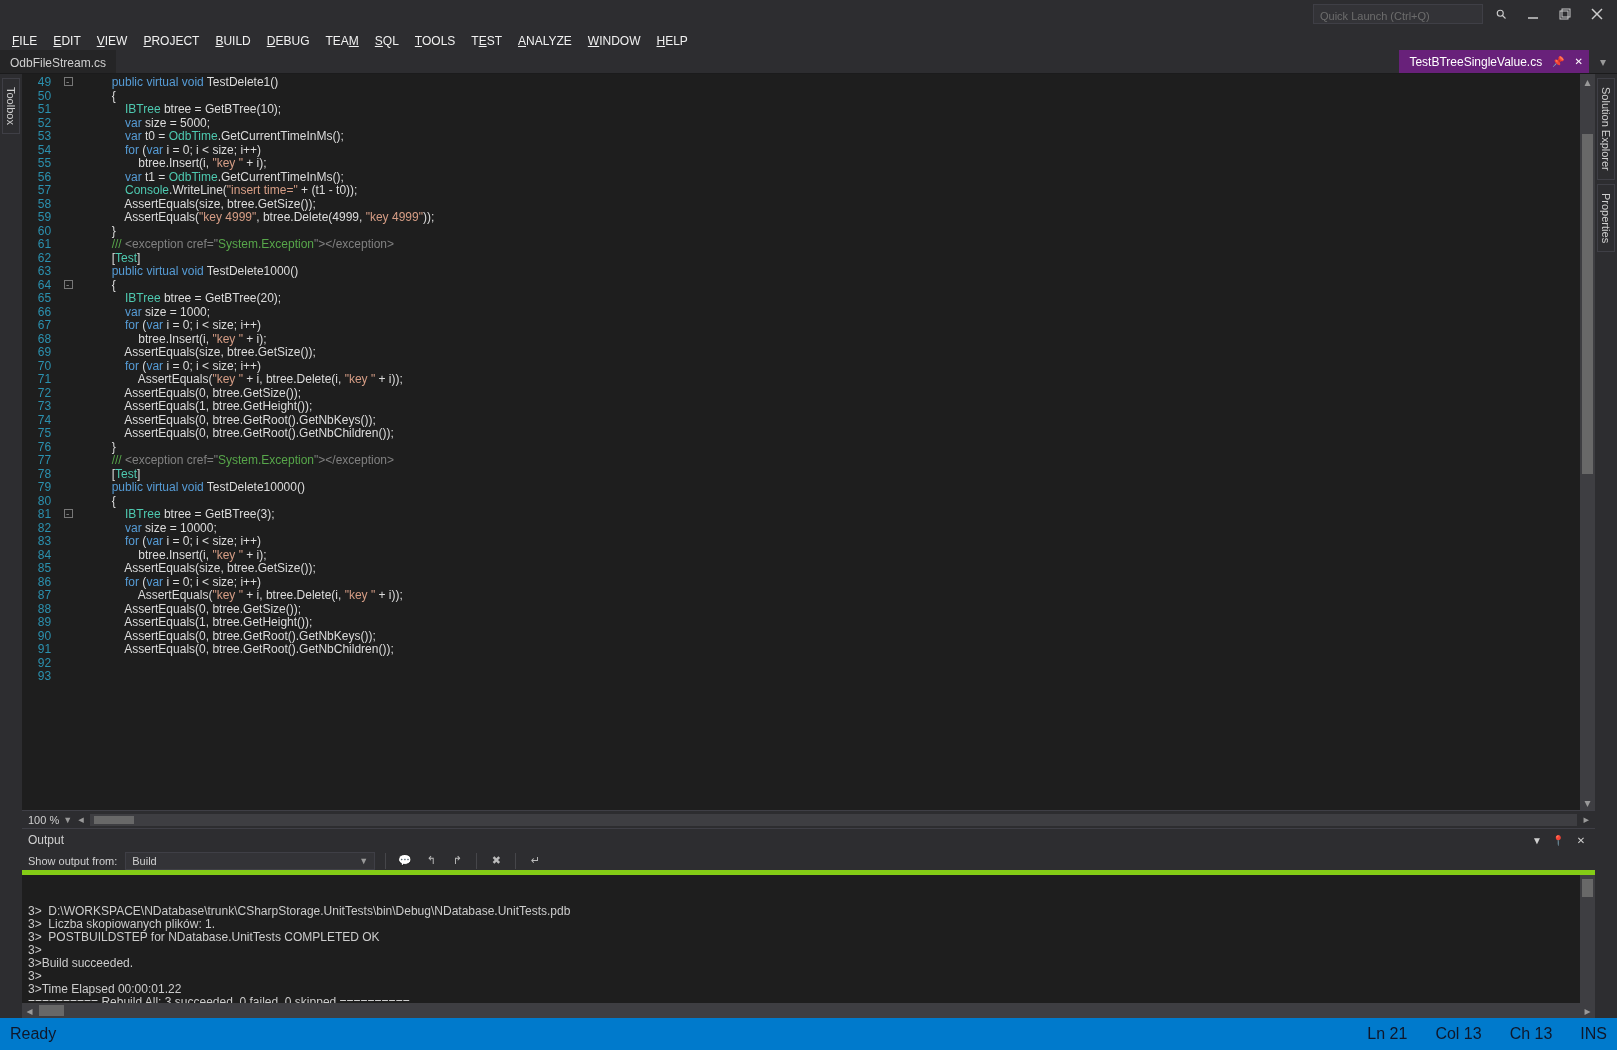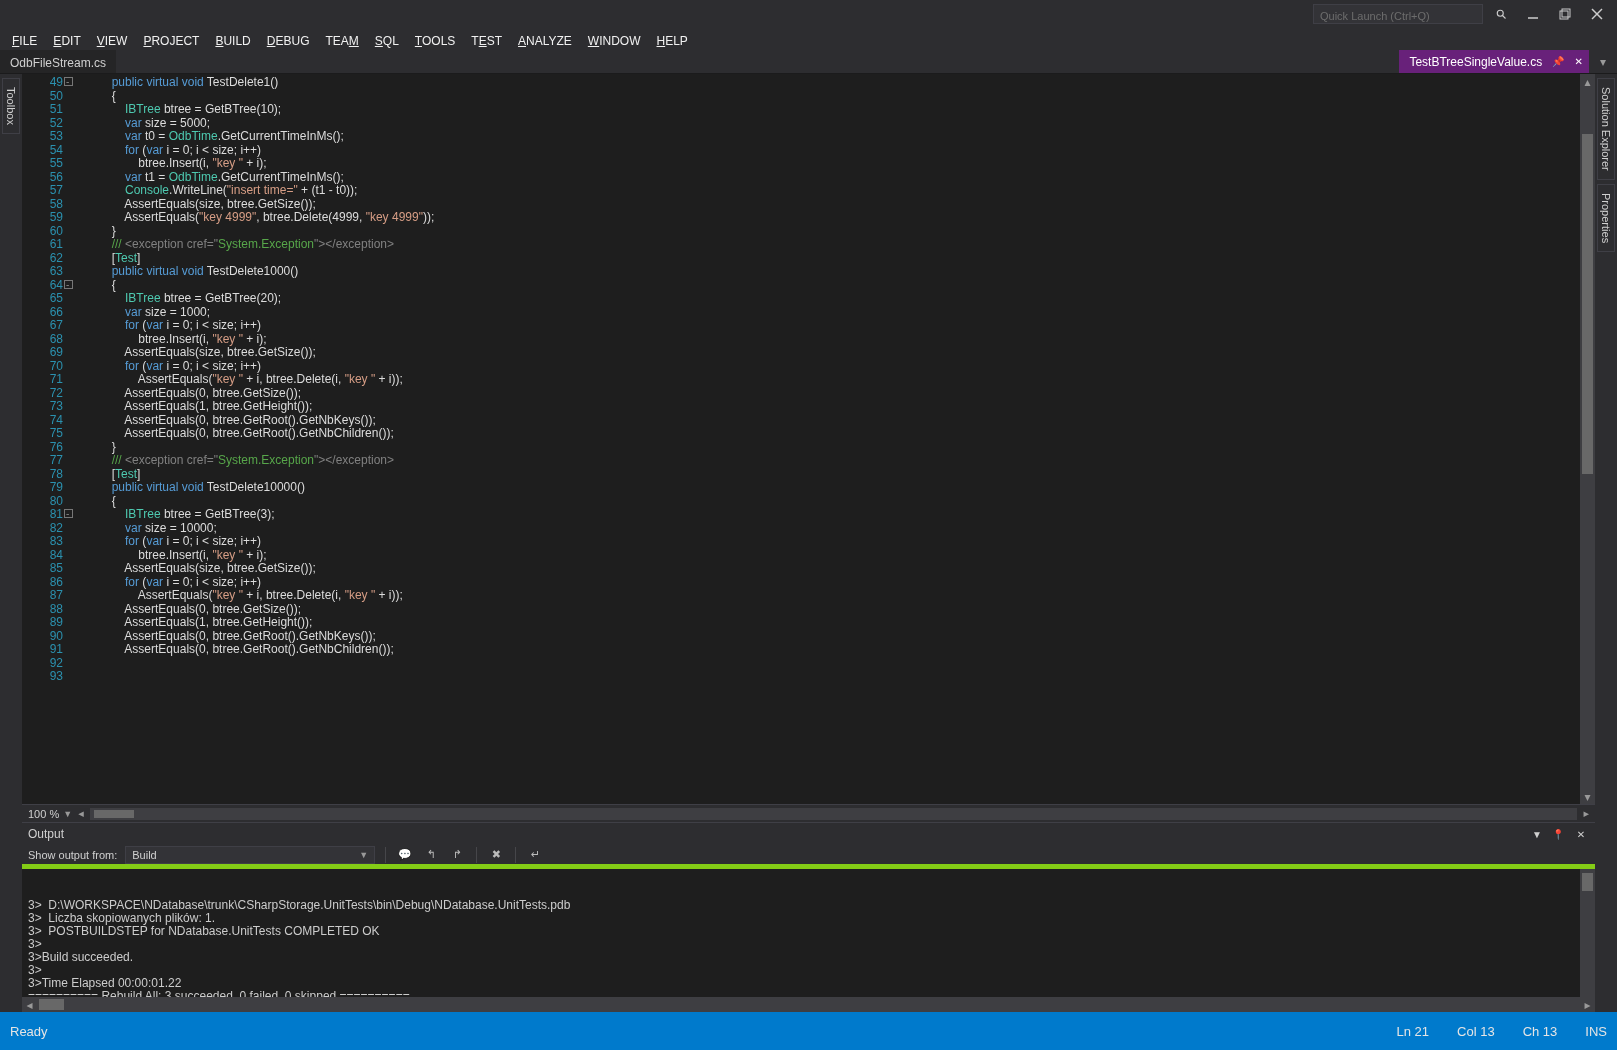--- a/index.html
+++ b/index.html
@@ -28,21 +28,21 @@
 
 
 .centerrow { flex:1; display:flex; min-height:0; }
 .leftstrip, .rightstrip { width:22px; background:#2d2d30; display:flex; flex-direction:column; align-items:center; color:#d0d0d0; }
 .vtab { writing-mode:vertical-rl; padding:8px 2px; font-size:11px; background:#2d2d30; border:1px solid #3f3f46; margin-top:4px; cursor:pointer;}
 .rightstrip .vtab { writing-mode:vertical-rl; }
 
 
 .editorcol { flex:1; display:flex; flex-direction:column; min-width:0; }
 .editor { flex:1; display:flex; background:#1e1e1e; overflow:hidden; position:relative; min-height:0;}
-.gutter { width:55px; background:#1e1e1e; color:#2b91af; text-align:right; padding:2px 14px 2px 4px; font-family:Consolas,monospace; font-size:12px; line-height:13.5px; position:relative;}
+.gutter { width:55px; background:#1e1e1e; color:#2b91af; text-align:center; padding:2px 14px 2px 4px; font-family:Consolas,monospace; font-size:12px; line-height:13.5px; position:relative;}
 .gutter .ln { position:relative; }
 .gutter .fold { position:absolute; right:-10px; top:1px; width:9px; height:9px; border:1px solid #777; background:#1e1e1e; }
 .gutter .fold::before { content:"-"; position:absolute; top:-3px; left:1px; color:#888; font-size:10px;}
 .code { flex:1; font-family:Consolas,"Courier New",monospace; font-size:12px; line-height:13.5px; padding:2px 8px; color:#dcdcdc; white-space:pre; overflow:hidden;}
 .kw { color:#569cd6; }
 .type { color:#4ec9b0; }
 .cmt { color:#57a64a; }
 .cmt-tag { color:#808080; }
 .str { color:#d69d85; }
 .foldline { position:absolute; left:50px; top:0; bottom:0; width:1px; background:#404040; }
@@ -67,21 +67,21 @@
 .tool-sep { width:1px; height:16px; background:#46464a; margin:0 2px;}
 .output-body { flex:1; font-family:Consolas,monospace; font-size:12px; line-height:13px; padding:4px 6px; color:#cccccc; background:#1e1e1e; white-space:pre; overflow:hidden; position:relative;}
 .output-scrollbar-v { position:absolute; right:0; top:0; bottom:0; width:15px; background:#3e3e42; }
 .output-scrollbar-v .thumb { position:absolute; left:2px; right:2px; top:4px; height:18px; background:#686868;}
 .output-hscroll { height:15px; background:#3e3e42; display:flex; align-items:center; }
 .output-hscroll .arrow{ width:15px; text-align:center; color:#999; }
 .output-hscroll .track{ flex:1; position:relative; height:100%;}
 .output-hscroll .thumb{ position:absolute; left:2px; top:2px; bottom:2px; width:25px; background:#686868;}
 
 
-.statusbar { height:38px; background:#007acc; color:#e5e5e5; display:flex; align-items:center; padding:0 10px; font-size:13px; justify-content:space-between; }
+.statusbar { height:32px; background:#007acc; color:#0f172a; display:flex; align-items:center; padding:0 10px; font-size:16px; justify-content:space-between; }
 .status-right { display:flex; gap:28px; }
 </style>
 </head>
 <body>
 
 <div class="titlebar">
   <div class="titlebar-left">
     <svg class="vs-icon" viewBox="0 0 24 24">
         <path fill="#b180d7" d="M17 3l-7 9 7 9 5-2V5l-5-2zM3 7l4 5-4 5 2 1 5-6-5-6-2 1z"></path>
       </svg>

